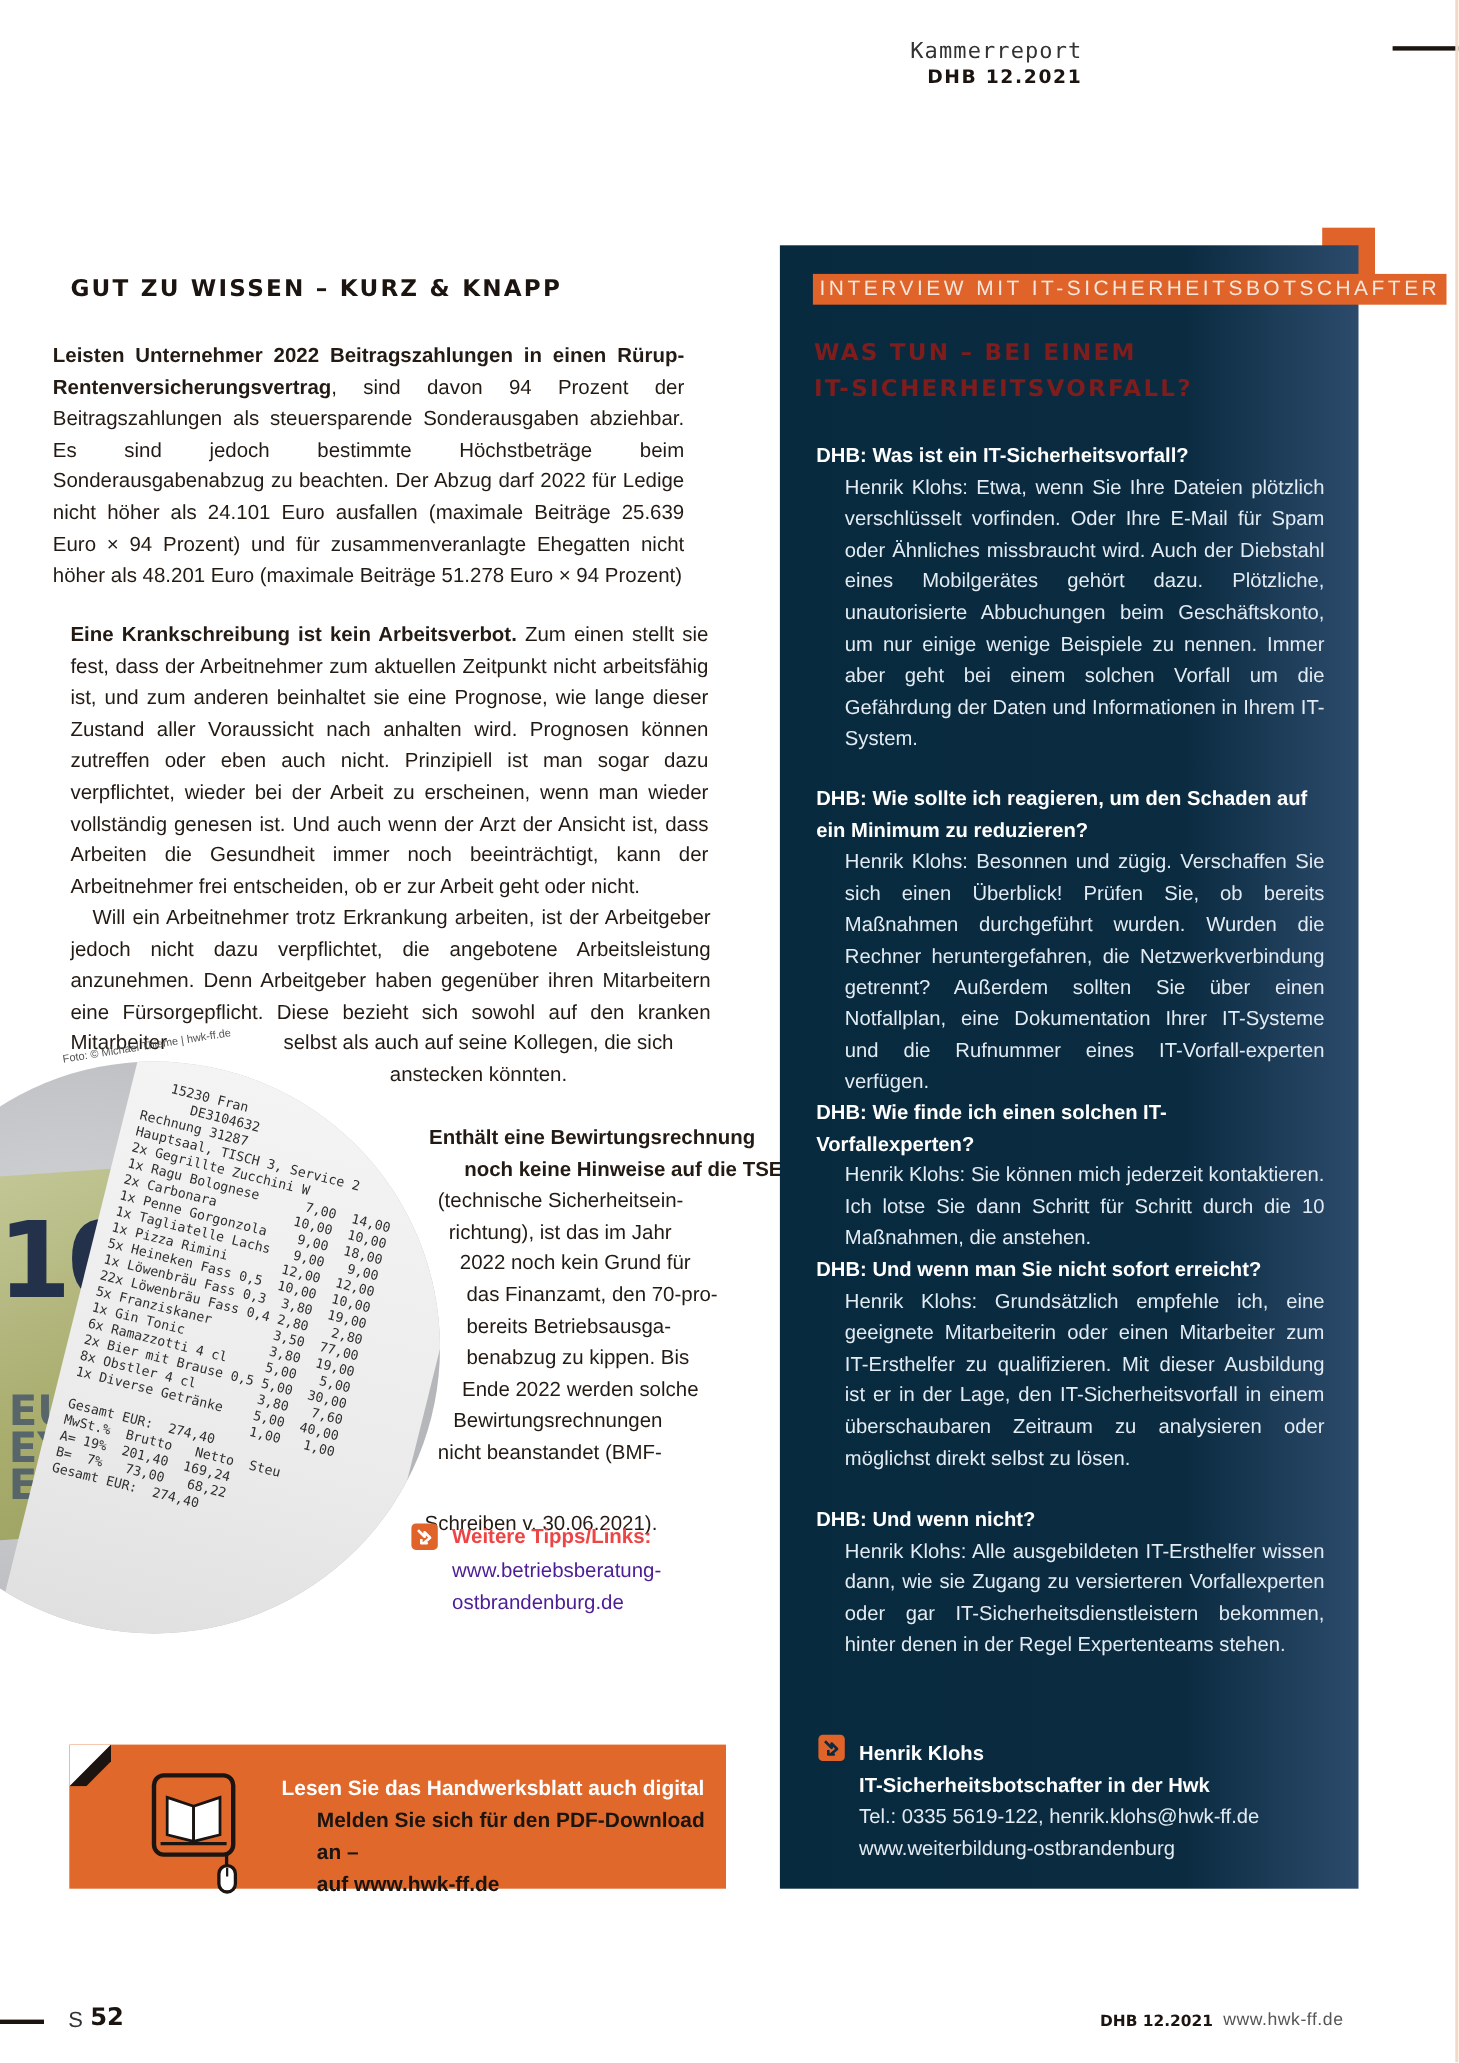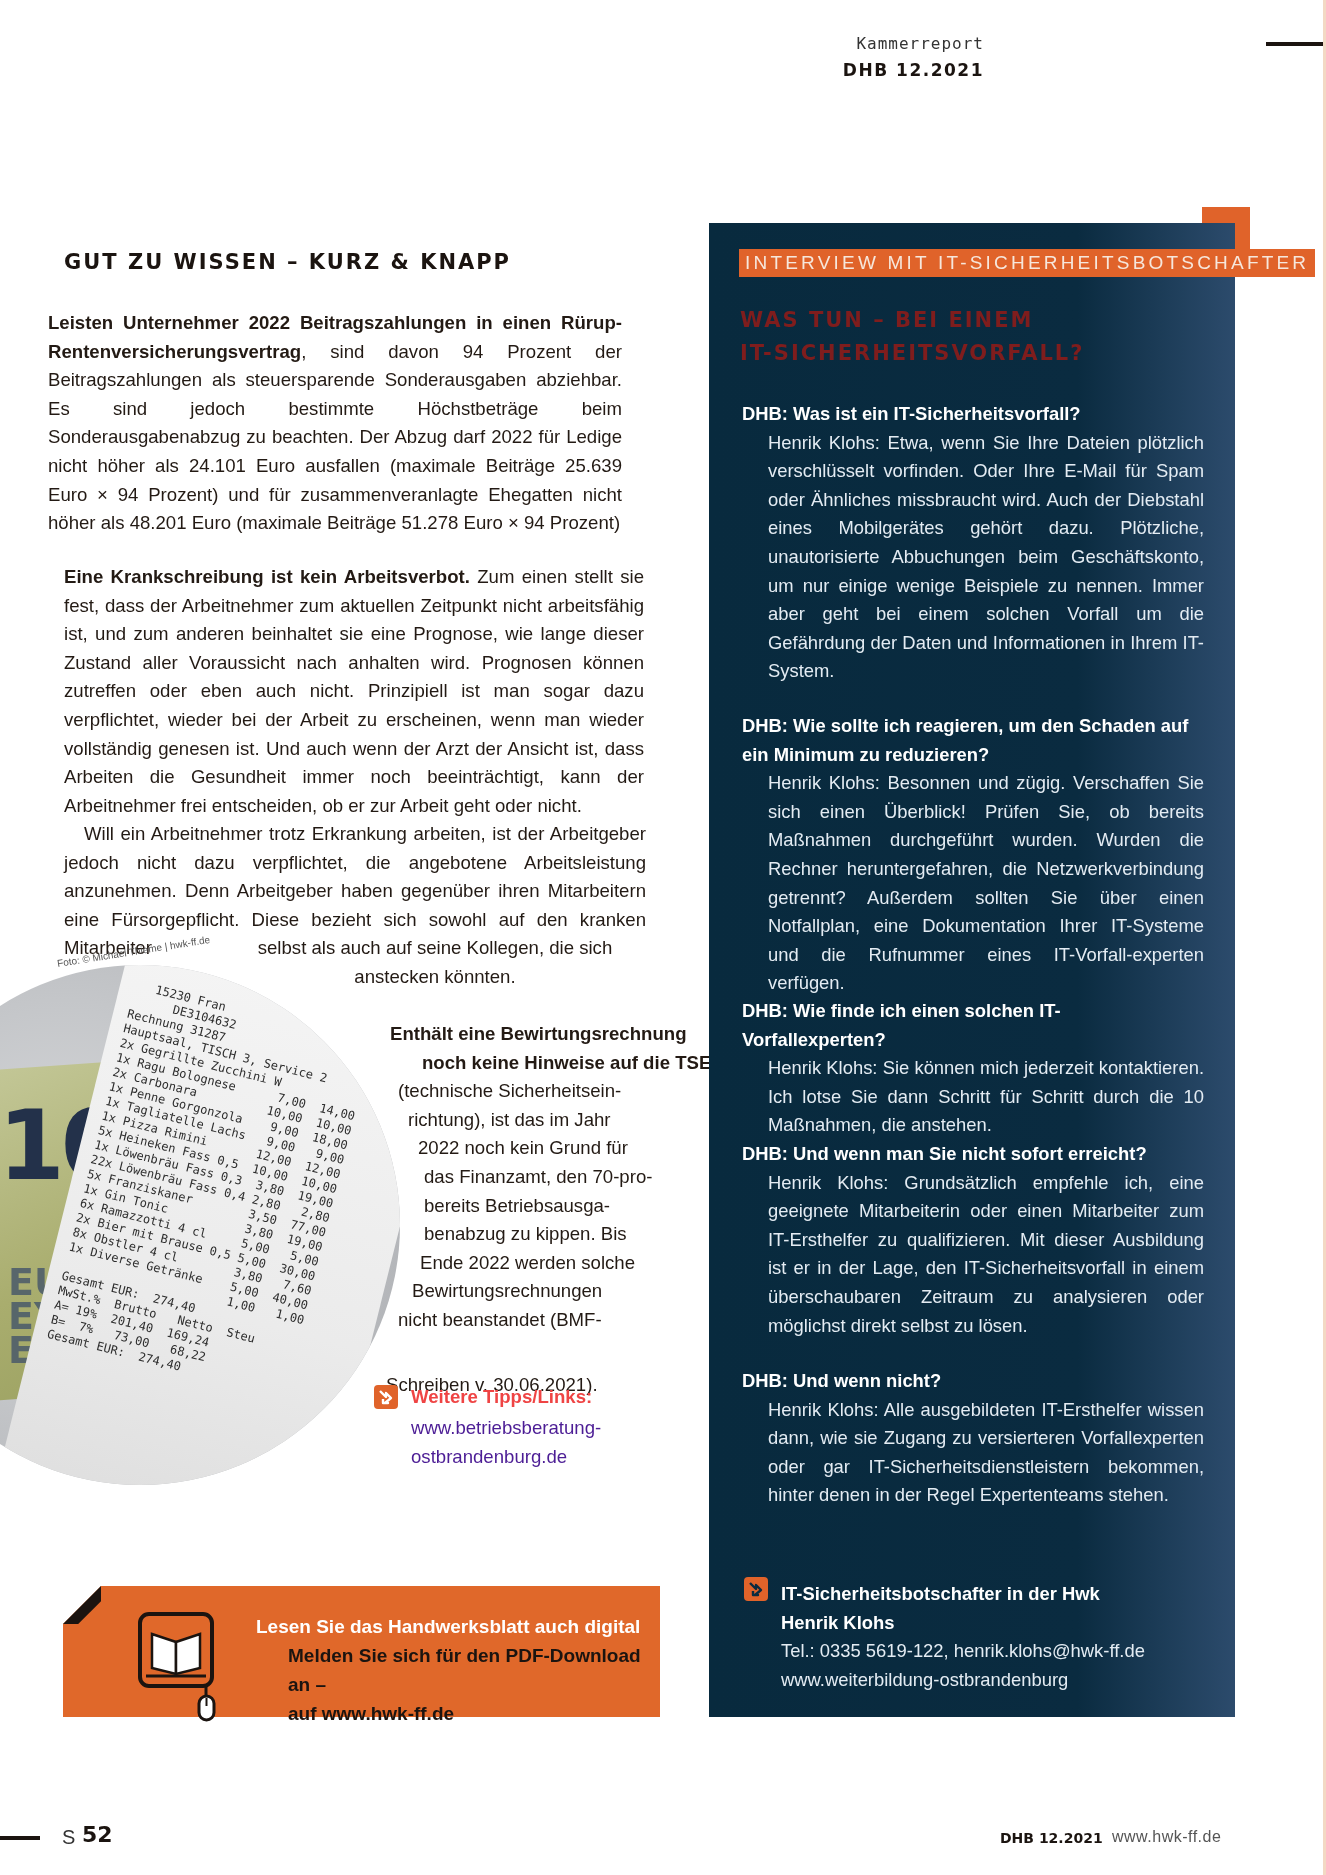--- a/index.html
+++ b/index.html
@@ -4,21 +4,21 @@
 <style>
   html, body { margin: 0; padding: 0; }
   body {
     width: 1326px; height: 1875px; position: relative; overflow: hidden;
     background: #ffffff; color: #231a14;
     font-family: "Liberation Sans", sans-serif;
   }
   .abs { position: absolute; }
 
   
-  .hdr-kicker { right: 342px; top: 34px; font-family: "DejaVu Sans Mono", monospace; font-size: 16px; letter-spacing: 1px; color: #333; text-align: right; }
+  .hdr-kicker { right: 342px; top: 34px; font-family: "DejaVu Sans Mono", monospace; font-size: 20px; letter-spacing: 1px; color: #333; text-align: right; }
   .hdr-issue { right: 342px; top: 60px; font-family: "DejaVu Sans", sans-serif; font-weight: bold; font-size: 17px; letter-spacing: 1.5px; color: #1b1410; text-align: right; }
   .hdr-rule { left: 1266px; top: 42px; width: 60px; height: 4px; background: #1b1410; }
   .hdr-edge { left: 1323px; top: 0; width: 3px; height: 1875px; background: #f3d9c4; }
 
   
   .left-title { left: 64px; top: 250px; font-family: "DejaVu Sans", sans-serif; font-weight: bold; font-size: 21px; letter-spacing: 2px; color: #1b1410; }
   .body-text { font-family: "Liberation Sans", sans-serif; font-size: 18.6px; line-height: 28.6px; color: #231a14; text-align: justify; }
   .body-text b { font-weight: bold; }
   .para1 { left: 48px; top: 309px; width: 574px; }
   .para2 { left: 64px; top: 563px; width: 580px; }
@@ -197,22 +197,22 @@
   <span class="q">DHB: Und wenn nicht?</span>
   <span class="a">Henrik Klohs: Alle ausgebildeten IT-Ersthelfer wissen dann, wie sie Zugang zu versierteren Vorfallexperten oder gar IT-Sicherheitsdienstleistern bekommen, hinter denen in der Regel Expertenteams stehen.</span>
 </div>
 
 <div class="abs contact-icon">
   <svg width="24" height="24" viewBox="0 0 24 24">
       <path d="M6 6 L12 12 L12 8 L17 13 L11 18 L14 18 L9 18 L9 14" fill="none" stroke="#0a2b40" stroke-width="2.4" stroke-linejoin="round"></path>
     </svg>
 </div>
 <div class="abs contact">
+  <span class="b">Henrik Klohs</span>
   <span class="b">IT-Sicherheitsbotschafter in der Hwk</span>
-  <span class="b">Henrik Klohs</span>
   <span class="n">Tel.: 0335 5619-122, henrik.klohs@hwk-ff.de</span>
   <span class="n">www.weiterbildung-ostbrandenburg</span>
 </div>
 
 <div class="abs foot-rule"></div>
 <div class="abs foot-page-s">S</div>
 <div class="abs foot-page-num">52</div>
 <div class="abs foot-issue">DHB 12.2021</div>
 <div class="abs foot-url">www.hwk-ff.de</div>
 

